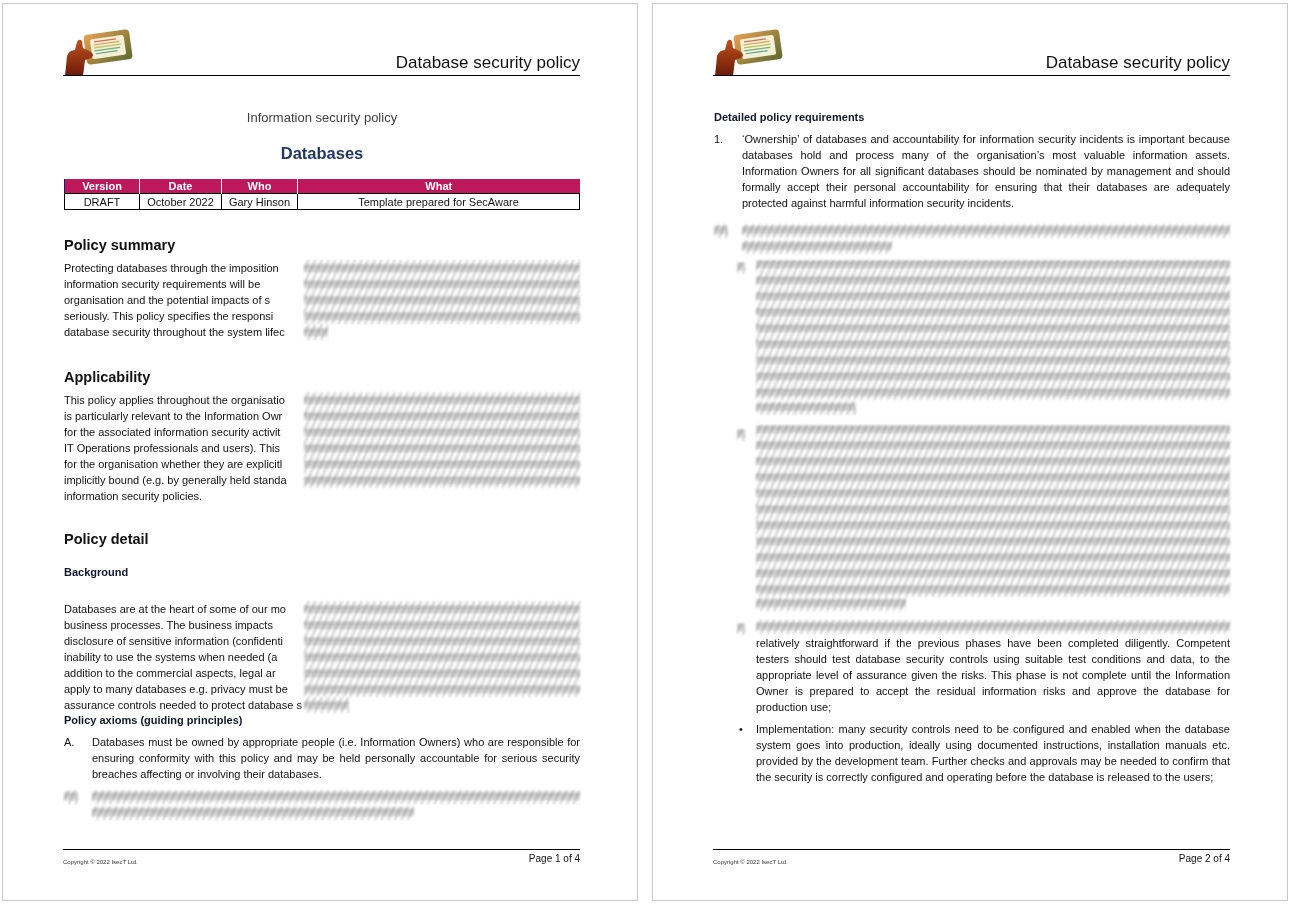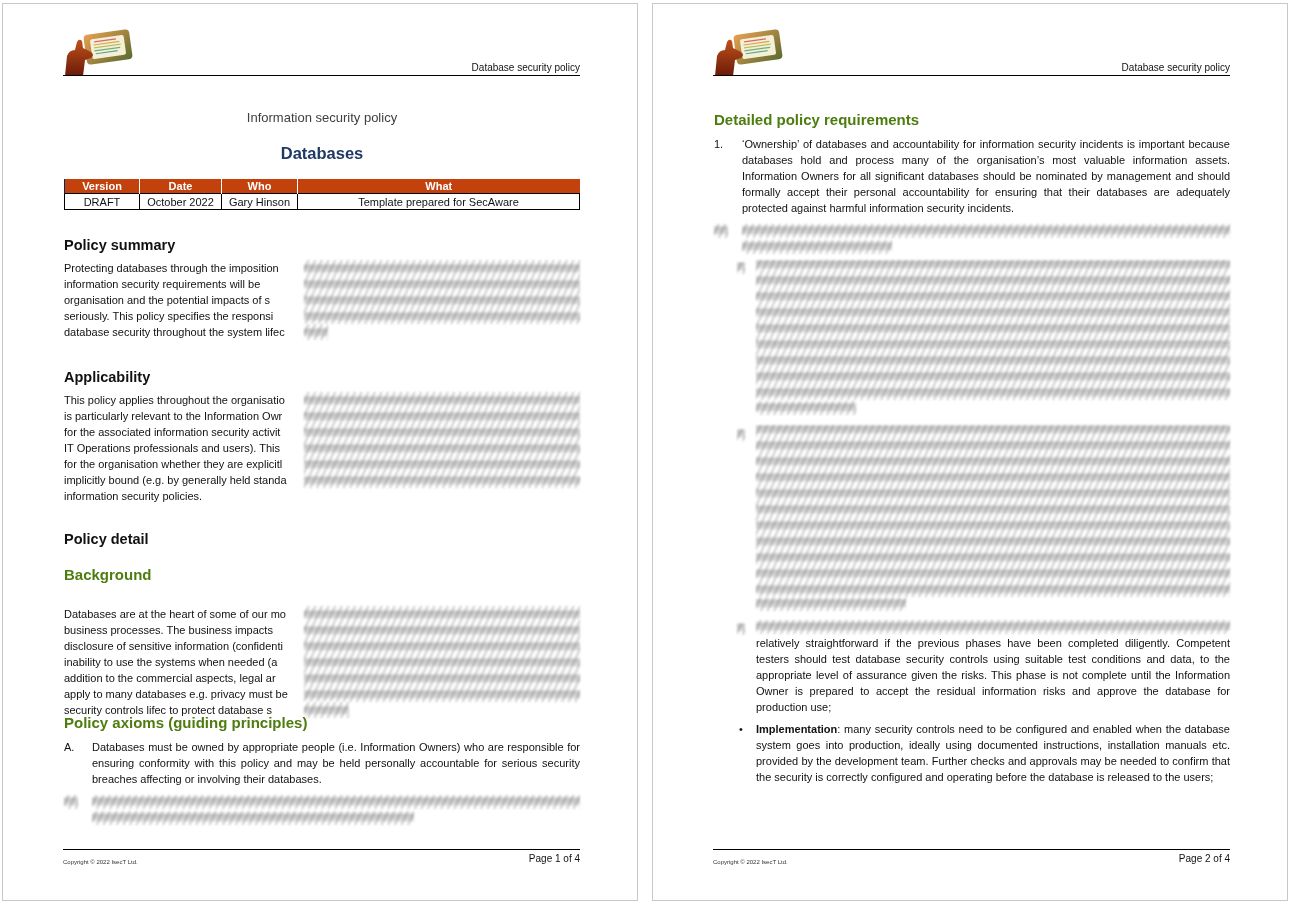--- a/index.html
+++ b/index.html
@@ -9,53 +9,53 @@
   }
   .page {
     position: absolute; top: 3px; width: 636px; height: 898px;
     background: #fff; border: 1px solid #c8c8c8; box-sizing: border-box;
   }
   #page1 { left: 2px; }
   #page2 { left: 652px; }
 
   .header { position: absolute; left: 60px; top: 24px; width: 517px; height: 48px; }
   .header-rule { position: absolute; left: 0; right: 0; bottom: 0; height: 1px; background: #000; }
-  .header-title { position: absolute; right: 0; bottom: 3px; font-size: 10px; color: #111; }
+  .header-title { position: absolute; right: 0; bottom: 3px; font-size: 17px; color: #111; }
   .logo { position: absolute; left: 0; top: 0; width: 70px; height: 50px; }
 
   .footer { position: absolute; left: 60px; top: 845px; width: 517px; }
   .footer-rule { height: 1px; background: #000; }
   .copyright { position: absolute; left: 0; top: 10px; font-size: 6px; color: #333; }
   .pagenum { position: absolute; right: 0; top: 4px; font-size: 10px; color: #111; }
 
   .content { position: absolute; left: 61px; width: 516px; }
   .subtitle { text-align: center; font-size: 13px; color: #404040; }
   .title { text-align: center; font-size: 16.5px; font-weight: bold; color: #1f3864; }
 
   table.meta { border-collapse: collapse; width: 100%; font-size: 11px; }
-  table.meta th { background: #c2410c; color: #fff; font-weight: bold; padding: 0 2px; height: 14px; border-left: 1px solid #fff; text-align: center; }
+  table.meta th { background: #be185d; color: #fff; font-weight: bold; padding: 0 2px; height: 14px; border-left: 1px solid #fff; text-align: center; }
   table.meta th:first-child { border-left: 1px solid #0c2064; }
   table.meta td { border: 1px solid #000; text-align: center; padding: 0 2px; height: 15px; }
 
   h2 { font-size: 14.5px; font-weight: bold; margin: 0; color: #111; }
-  h3 { font-size: 15px; font-weight: bold; margin: 0; color: #4d7c0f; }
+  h3 { font-size: 11px; font-weight: bold; margin: 0; color: #0f172a; }
   p.body { font-size: 11px; line-height: 16px; margin: 0; text-align: justify; color: #111; }
 
   .blur-block {
     position: absolute;
     background:
       repeating-linear-gradient(115deg, rgba(120,120,120,0.0) 0px, rgba(120,120,120,0.0) 3px, rgba(110,110,110,0.45) 4px, rgba(120,120,120,0.0) 6px),
       repeating-linear-gradient(0deg, rgba(255,255,255,1) 0px, rgba(255,255,255,1) 3px, rgba(200,200,200,0.6) 4px, rgba(170,170,170,0.7) 10px, rgba(255,255,255,1) 13px, rgba(255,255,255,1) 16px);
     filter: blur(1.1px);
   }
   .li { position: relative; padding-left: 28px; font-size: 11px; line-height: 16px; text-align: justify; }
   .li .marker { position: absolute; left: 0; top: 0; }
   .bullet-li { position: relative; padding-left: 42px; font-size: 11px; line-height: 16px; text-align: justify; }
   .bullet-li .marker { position: absolute; left: 25px; top: 0; }
-  b { font-weight: bold; }
+  b { font-weight: normal; }
 </style>
 </head>
 <body>
 
 <div class="page" id="page1">
   <div class="header">
     <svg class="logo" viewBox="0 0 70 50">
       <defs>
         <linearGradient id="tabg1" x1="0" y1="0" x2="1" y2="1">
           <stop offset="0" stop-color="#e8a050"></stop>
@@ -147,21 +147,21 @@
   </div>
   <div class="content" style="top:562px;">
     <h3>Background</h3>
     <div style="margin-top:23px; position:relative;">
       <p class="body">Databases are at the heart of some of our mo</p>
       <p class="body">business processes.  The business impacts</p>
       <p class="body">disclosure of sensitive information (confidenti</p>
       <p class="body">inability to use the systems when needed (a</p>
       <p class="body">addition to the commercial aspects, legal ar</p>
       <p class="body">apply to many databases e.g.  privacy must be</p>
-      <p class="body">security controls lifec to protect database s</p>
+      <p class="body">assurance controls needed to protect database s</p>
       <div class="blur-block" style="left:240px; top:0; width:276px; height:96px;"></div>
       <div class="blur-block" style="left:240px; top:96px; width:45px; height:16px;"></div>
     </div>
   </div>
 
   <div class="content" style="top:710px;">
     <h3>Policy axioms (guiding principles)</h3>
     <div style="margin-top:8px;">
       <div class="li">
         <span class="marker">A.</span>

